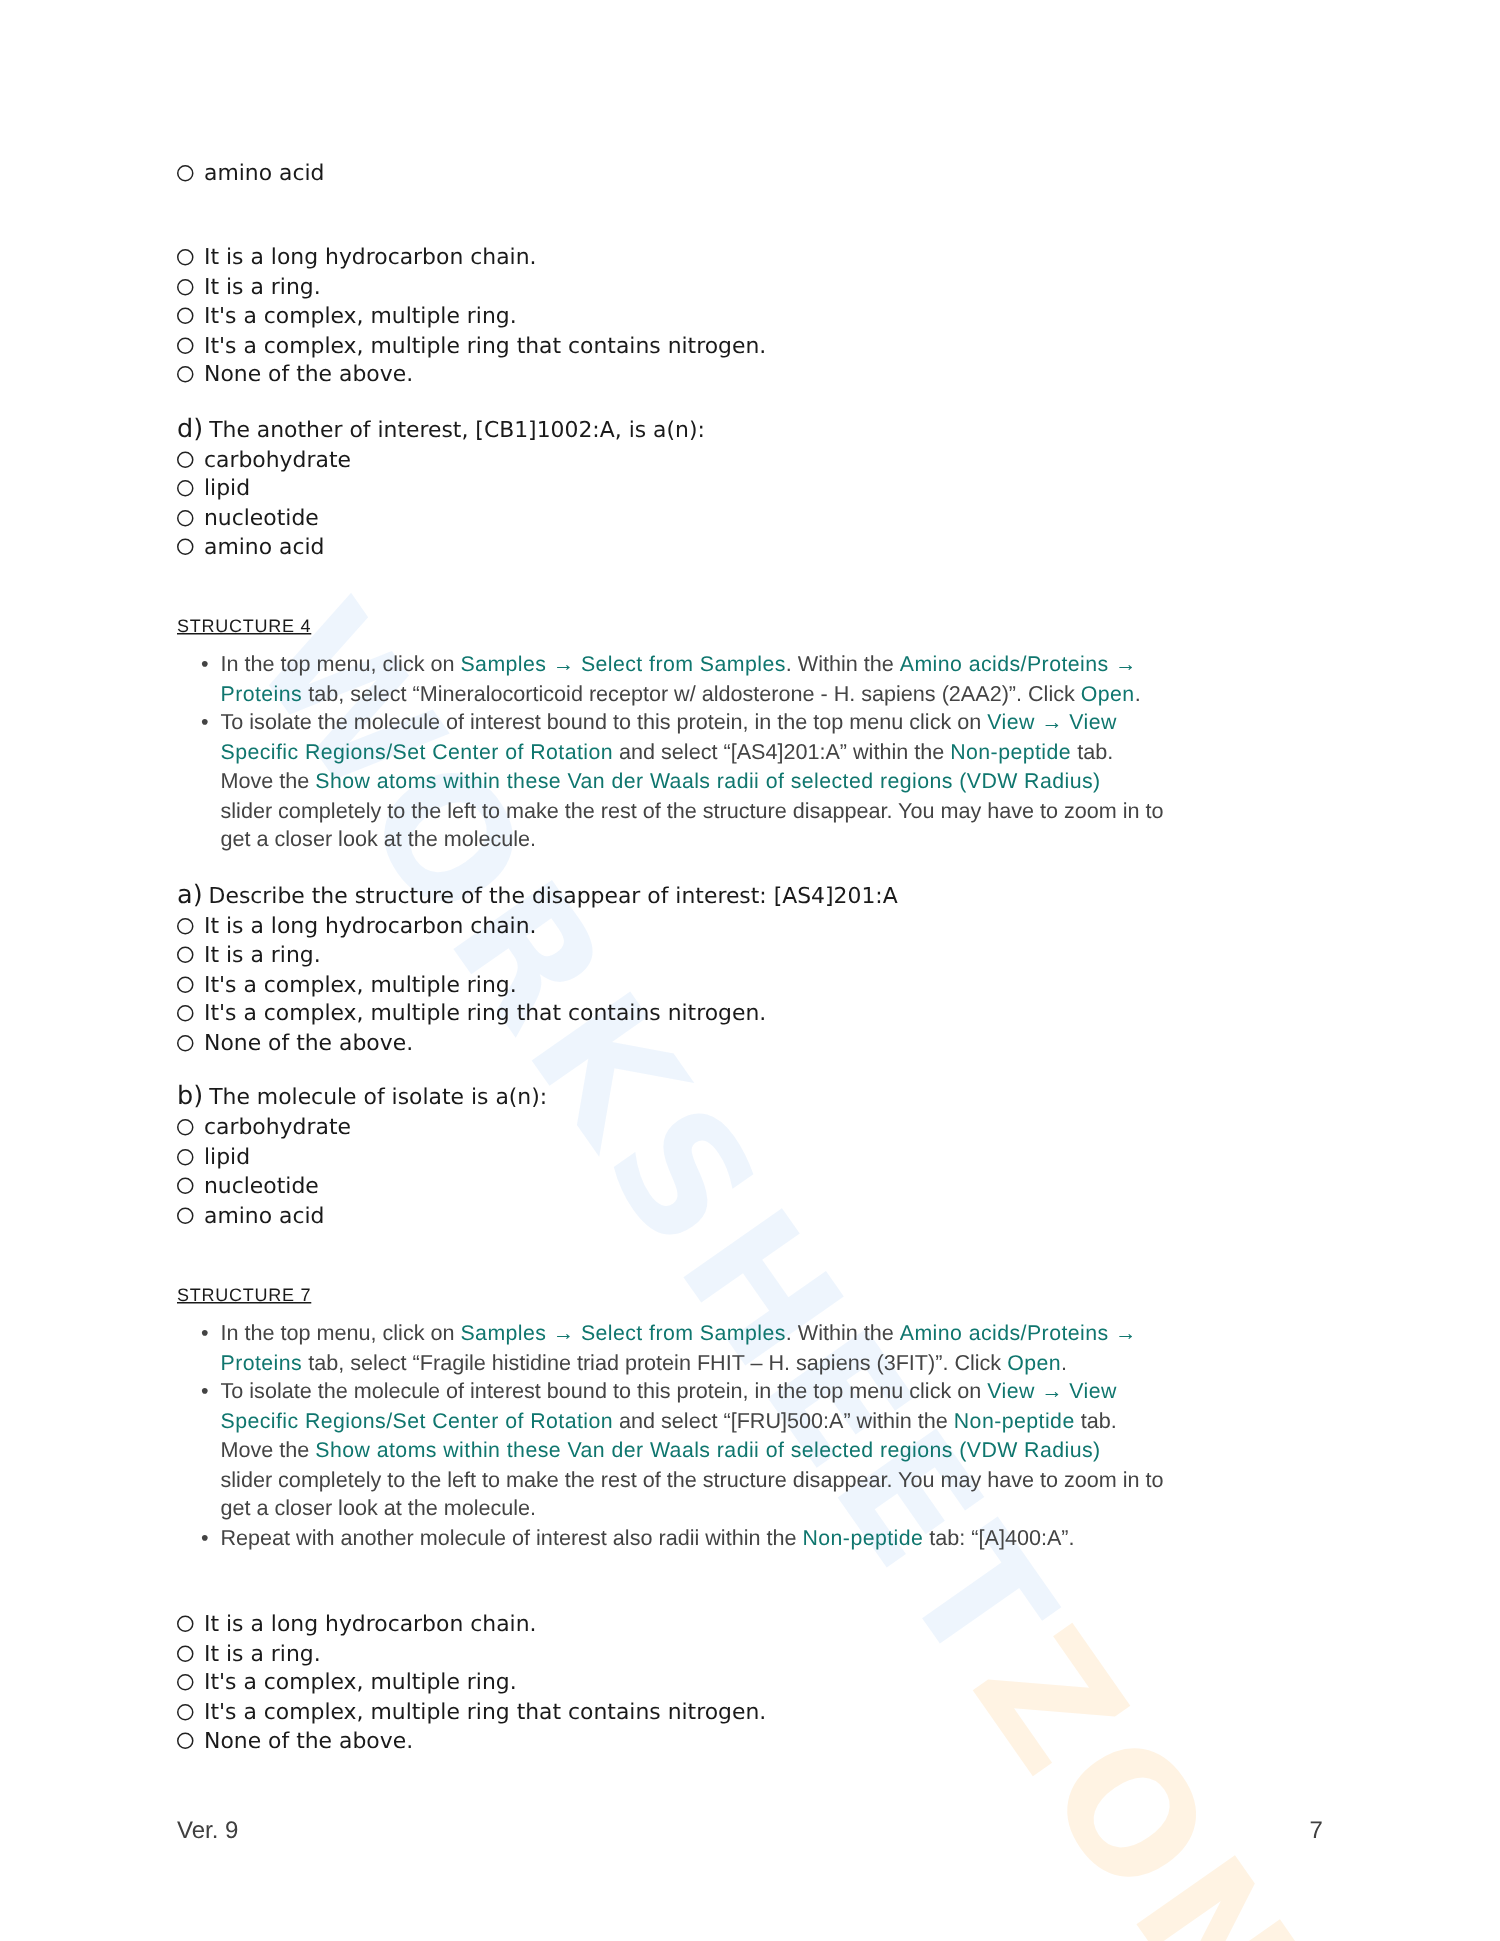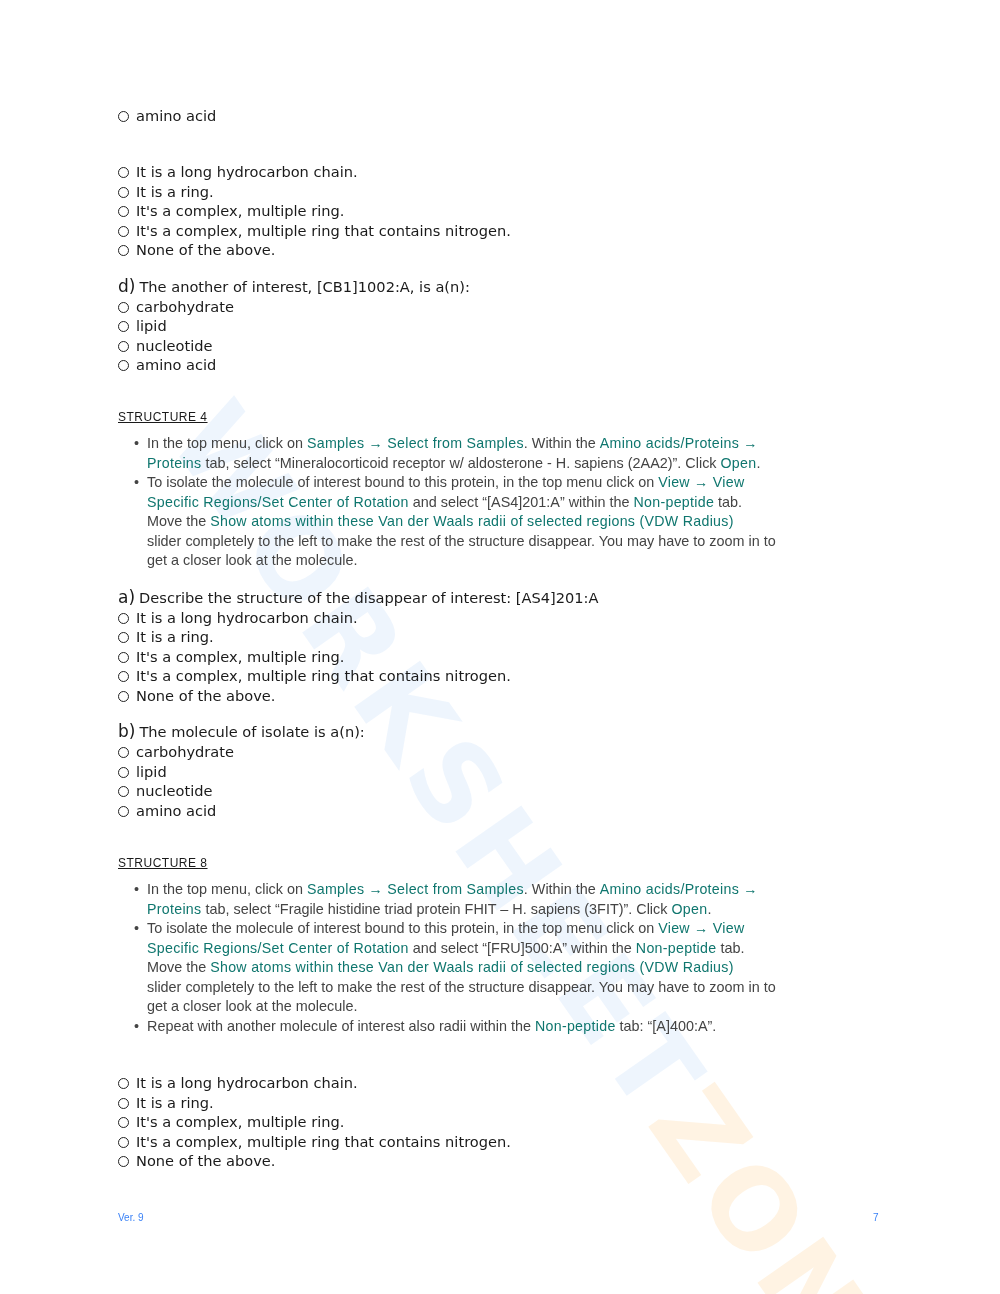--- a/index.html
+++ b/index.html
@@ -16,21 +16,21 @@
   .radio-line .bullet { display: inline-block; width: 11px; height: 11px; border: 1.7px solid #222;
                         border-radius: 50%; margin-right: 7px; vertical-align: -1px; box-sizing: border-box; }
   .qlabel { font-size: 17px; font-weight: normal; margin-right: 4px; }
   .heading { position: absolute; left: 118px; font-family: "Liberation Sans", sans-serif;
              font-size: 12px; text-decoration: underline; letter-spacing: 0.5px; }
   .instr { position: absolute; left: 134px; width: 745px; font-family: "Liberation Sans", sans-serif;
            font-size: 14.4px; line-height: 19.6px; color: #444; }
   .instr .dot { position: absolute; left: 0; }
   .instr .txt { display: block; margin-left: 13px; }
   .red { color: #0f766e; font-family: Liberation Sans, sans-serif; font-size: 14.2px; letter-spacing: 0.3px; }
-  .footer { position: absolute; top: 1212px; font-family: "Liberation Sans", sans-serif; font-size: 10px; color: #3b82f6; }
+  .footer { position: absolute; top: 1212px; font-family: "Liberation Sans", sans-serif; font-size: 16px; color: #404040; }
 </style>
 </head>
 <body>
 
 <div class="page">
 
   <div class="watermark"><span>WORKSHEET</span><span class="wm-orange">ZONE</span></div>
 
   <div class="line radio-line" style="top:106px"><span class="bullet"></span><span>amino acid</span></div>
 
@@ -63,21 +63,21 @@
   <div class="line radio-line" style="top:647px"><span class="bullet"></span><span>It's a complex, multiple ring.</span></div>
   <div class="line radio-line" style="top:666px"><span class="bullet"></span><span>It's a complex, multiple ring that contains nitrogen.</span></div>
   <div class="line radio-line" style="top:686px"><span class="bullet"></span><span>None of the above.</span></div>
 
   <div class="line" style="top:722px"><span class="qlabel">b)</span><span>The molecule of isolate is a(n):</span></div>
   <div class="line radio-line" style="top:742px"><span class="bullet"></span><span>carbohydrate</span></div>
   <div class="line radio-line" style="top:762px"><span class="bullet"></span><span>lipid</span></div>
   <div class="line radio-line" style="top:781px"><span class="bullet"></span><span>nucleotide</span></div>
   <div class="line radio-line" style="top:801px"><span class="bullet"></span><span>amino acid</span></div>
 
-  <div class="heading" style="top:856px">STRUCTURE 8</div>
+  <div class="heading" style="top:856px">STRUCTURE 7</div>
 
   <div class="instr" style="top:880px">
     <span class="dot">•</span>
     <span class="txt"><span>In the top menu, click on </span><span class="red">Samples → Select from Samples</span><span>. Within the </span><span class="red">Amino acids/Proteins →</span><br><span class="red">Proteins</span><span> tab, select “Fragile histidine triad protein FHIT – H. sapiens (3FIT)”. Click </span><span class="red">Open</span><span>.</span></span>
   </div>
   <div class="instr" style="top:919px">
     <span class="dot">•</span>
     <span class="txt"><span>To isolate the molecule of interest bound to this protein, in the top menu click on </span><span class="red">View → View</span><br><span class="red">Specific Regions/Set Center of Rotation</span><span> and select “[FRU]500:A” within the </span><span class="red">Non-peptide</span><span> tab.</span><br><span>Move the </span><span class="red">Show atoms within these Van der Waals radii of selected regions (VDW Radius)</span><br><span>slider completely to the left to make the rest of the structure disappear. You may have to zoom in to</span><br><span>get a closer look at the molecule.</span></span>
   </div>
   <div class="instr" style="top:1017px">

